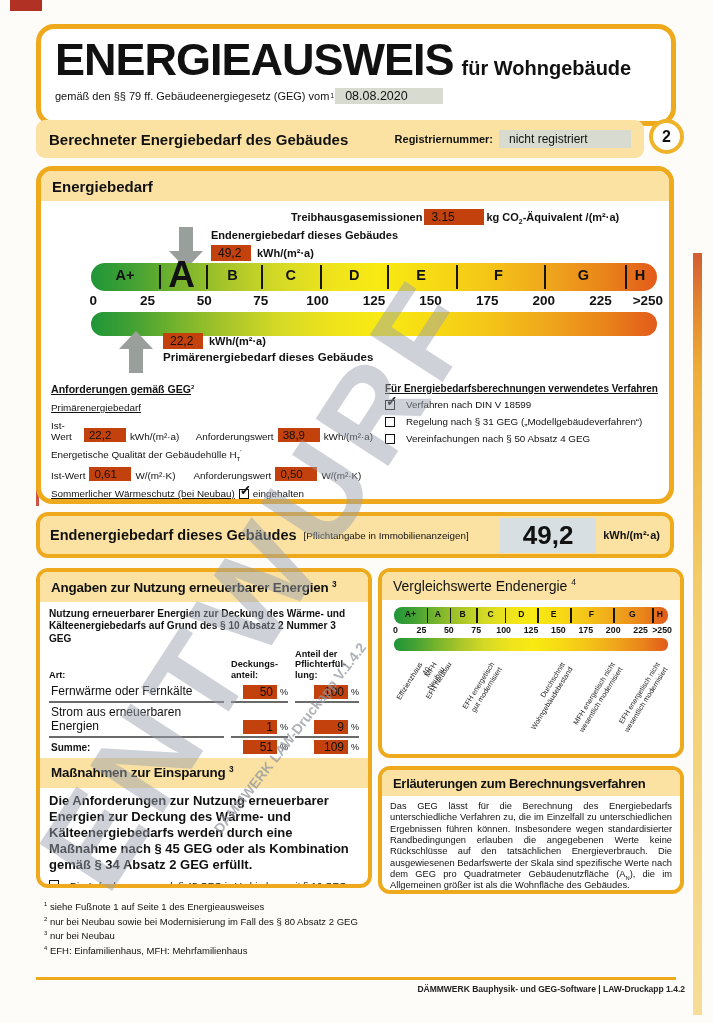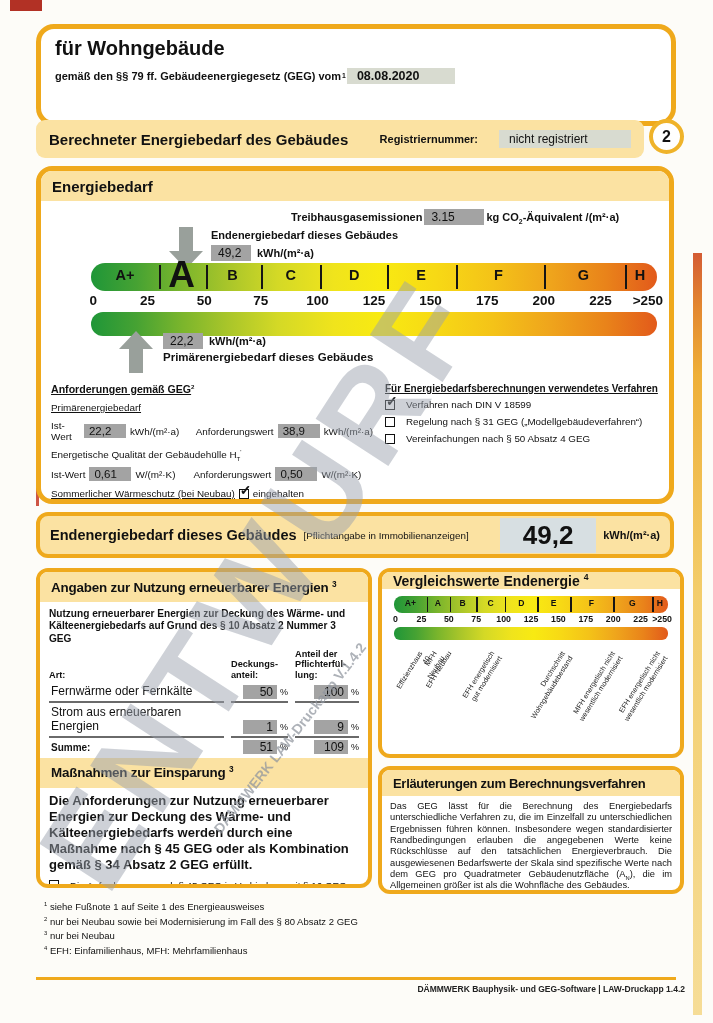--- a/index.html
+++ b/index.html
@@ -20,41 +20,41 @@
   .edge-left   { left:36px; top:386px; width:3px; height:120px; background:#c53726; opacity:.85; }
   .edge-right  { left:693px; top:253px; width:9px; height:762px;
                  background:linear-gradient(180deg,#cf4a1e 0%,#e07a1a 7%,#eda723 16%,#f2c85c 45%,#f5d98c 100%); opacity:.9; }
 
   
   .header-box { left:36px; top:24px; width:640px; height:102px; background:#fff;
                 border:5px solid #EFA91C; border-radius:18px; padding:8px 14px 0; }
   .title-row { display:flex; align-items:flex-end; gap:8px; }
   .main-title { font-size:45px; font-weight:bold; letter-spacing:-1px; line-height:1.02; }
   .sub-title  { font-size:20px; font-weight:bold; padding-bottom:3px; }
-  .law-row { display:flex; align-items:center; gap:1px; font-size:11px; margin-top:5px;font-weight:bold; }
+  .law-row { display:flex; align-items:center; gap:1px; font-size:11px; margin-top:5px; }
   .date-box { background:#d8dbd0; padding:1px 10px; font-size:12.5px; min-width:108px; }
 
   
   .section-bar { left:36px; top:120px; width:608px; height:38px; background:#FBE2A2;
                  border-radius:9px; display:flex; align-items:center; padding:0 13px; gap:12px; }
   .section-title { font-size:15px; font-weight:bold; }
   .reg-group { margin-left:auto; display:flex; align-items:center; gap:6px; }
   .reg-label { font-size:11px; font-weight:bold; }
-  .reg-box { background:#d8dbd0; padding:2px 10px; font-size:12px; min-width:132px;margin-left:15px; }
+  .reg-box { background:#d8dbd0; padding:2px 10px; font-size:12px; min-width:132px; }
   .page-circle { left:649px; top:119px; width:35px; height:35px; border:4px solid #EFB32A;
                  border-radius:50%; background:#fff; display:flex; align-items:center;
                  justify-content:center; font-size:16px; font-weight:bold; }
 
   
   .eb-box { left:36px; top:166px; width:638px; height:338px; background:#fff;
             border:5px solid #EFA91C; border-radius:16px; overflow:hidden; }
   .strip { background:#FBE2A2; display:flex; align-items:center; padding:0 11px; }
   .eb-strip { height:30px; font-size:15px; font-weight:bold; }
   .ghg-row { left:250px; top:38px; display:flex; align-items:center; gap:2px; font-size:11px; font-weight:bold; }
-  .vbox { background:#a3a3a3; padding:1px 7px; font-size:12px; font-weight:normal;
+  .vbox { background:#c2410c; padding:1px 7px; font-size:12px; font-weight:normal;
           display:inline-block; min-width:40px; text-align:left; }
   .ghg-val { min-width:60px; }
 
   .arrow { display:flex; flex-direction:column; align-items:center; }
   .ar-shaft { width:14px; height:24px; background:#99A09B; }
   .ar-head-down { width:0; height:0; border-left:17px solid transparent; border-right:17px solid transparent; border-top:18px solid #99A09B; }
   .ar-head-up   { width:0; height:0; border-left:17px solid transparent; border-right:17px solid transparent; border-bottom:18px solid #99A09B; }
 
   .end-arrow { left:128px; top:56px; }
   .end-label { left:170px; top:58px; font-size:11px; font-weight:bold; }
@@ -72,21 +72,21 @@
   .tk.last  { transform:translateX(-80%); }
   .lower-bar { height:24px; border-radius:12px; }
 
   .prim-arrow { left:78px; top:160px; }
   .prim-valrow { left:122px; top:162px; display:flex; align-items:center; gap:6px; font-size:11px; font-weight:bold; }
   .prim-label { left:122px; top:180px; font-size:11.5px; font-weight:bold; }
 
   .anf-col { left:10px; top:212px; width:322px; font-size:9.9px; }
   .anf-col .line { margin-bottom:7px; }
   .anf-title { font-size:10.6px; font-weight:bold; text-decoration:underline; }
-  .val-row { display:flex; align-items:center; gap:4px; }
+  .val-row { display:flex; align-items:flex-end; gap:4px; }
   .val-row .vbox { padding:1px 5px; min-width:42px; font-size:11.5px; }
   .gap { width:10px; }
   .cb { display:inline-block; width:10px; height:10px; border:1.5px solid #111;
         position:relative; background:#fff; vertical-align:-1px; flex:none; }
   .cb .mark { position:absolute; left:0; top:-8px; font-size:14px; font-weight:bold; color:#111; }
 
   .verf-col { left:344px; top:212px; width:290px; font-size:9.8px; }
   .verf-title { font-size:10px; font-weight:bold; text-decoration:underline; margin-bottom:5px; }
   .verf-item { display:grid; grid-template-columns:14px 1fr; column-gap:7px; margin-bottom:5px; line-height:1.25; align-items:start; }
   .verf-item .cb { margin-top:1px; }
@@ -119,21 +119,21 @@
   .re-val.nosub { border-bottom:none; padding-top:2px; }
 
   .lb-body2 { padding:5px 9px; }
   .ms-intro { font-size:13px; font-weight:bold; line-height:1.24; }
   .ms-item { display:grid; grid-template-columns:14px 1fr; column-gap:7px; font-size:9.8px;
              line-height:1.25; margin-top:7px; align-items:start; }
 
   
   .vw-box { left:378px; top:568px; width:306px; height:190px; background:#fff;
             border:4px solid #EFA91C; border-radius:12px; overflow:hidden; }
-  .vw-strip { height:17px; font-size:14px; font-weight:bold; }
+  .vw-strip { height:28px; font-size:14px; font-weight:normal; }
   .smallscale { margin:7px 12px 0; }
   .s-letters { position:relative; height:17px; border-radius:8px; }
   .s-letters .sl { top:2px; font-size:8.6px; }
   .s-letters .sdiv { top:1px; bottom:1px; width:1.5px; }
   .s-ticks { position:relative; height:14px; font-size:8.8px; font-weight:bold; }
   .s-ticks .tk { top:1px; }
   .s-lower { height:13px; border-radius:6px; }
   .vlabels { position:relative; height:100px; margin:4px 12px 0; }
   .vl { position:absolute; top:6px; font-size:7.2px; line-height:1.2; white-space:pre-line;
         text-align:right; transform:rotate(-58deg); transform-origin:100% 0; color:#1b1b1b; }
@@ -160,20 +160,21 @@
 <body>
 
 <div class="page">
 
   <div class="abs corner-mark"></div>
   <div class="abs edge-left"></div>
   <div class="abs edge-right"></div>
 
   <div class="abs header-box">
     <div class="title-row">
+      <span class="main-title">ENERGIEAUSWEIS</span>
       <span class="sub-title">für Wohngebäude</span>
     </div>
     <div class="law-row">
       <span>gemäß den §§ 79 ff. Gebäudeenergiegesetz (GEG) vom</span>
         <sup>1</sup>
       <span class="date-box">08.08.2020</span>
     </div>
   </div>
 
   <div class="abs section-bar">

